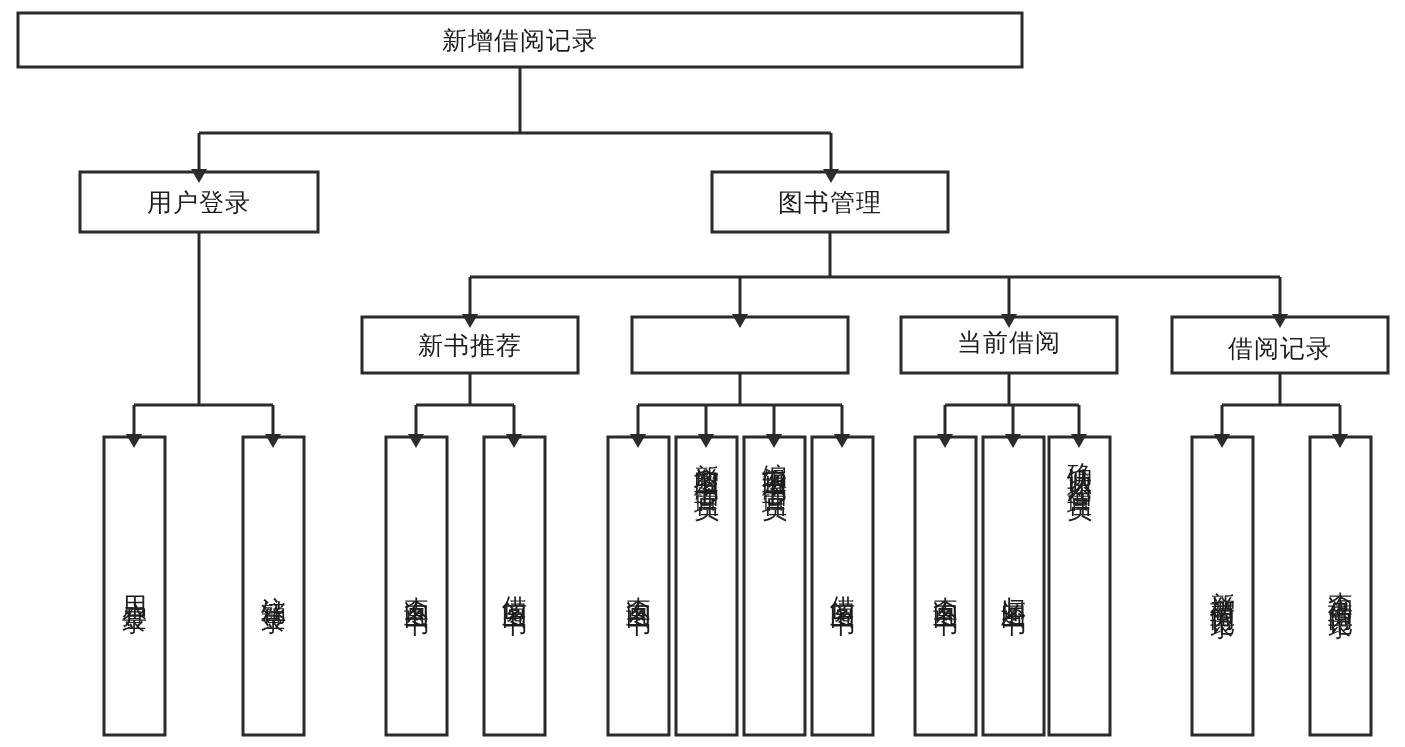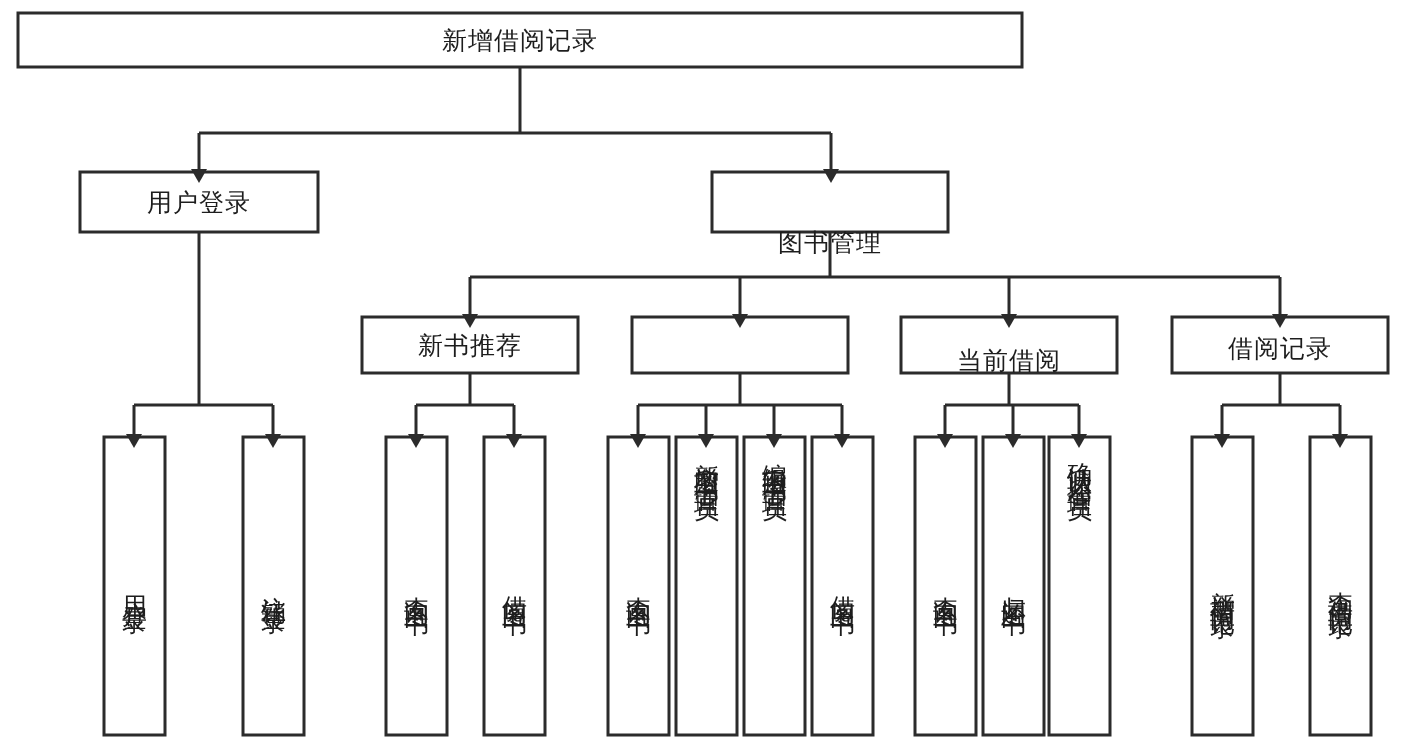--- a/index.html
+++ b/index.html
@@ -122,24 +122,24 @@
 
     <path class="conn" d="M 1280 373 L 1280 405"></path>
     <path class="conn" d="M 1222 405 L 1340 405"></path>
     <path class="conn" d="M 1222 405 L 1222 435" marker-end="url(#ah)"></path>
     <path class="conn" d="M 1340 405 L 1340 435" marker-end="url(#ah)"></path>
   </svg>
 
   <div class="node-label label-root" style="left:18px;top:13px;width:1004px;height:54px;">新增借阅记录</div>
 
   <div class="node-label label-h" style="left:80px;top:172px;width:238px;height:60px;">用户登录</div>
-  <div class="node-label label-h" style="left:712px;top:172px;width:236px;height:60px;margin-top:40px;">图书管理</div>
+  <div class="node-label label-h" style="left:712px;top:172px;width:236px;height:60px;">图书管理</div>
 
   <div class="node-label label-h" style="left:362px;top:317px;width:216px;height:56px;">新书推荐</div>
-  <div class="node-label label-h" style="left:901px;top:332px;width:216px;height:56px;">当前借阅</div>
+  <div class="node-label label-h" style="left:901px;top:314px;width:216px;height:56px;">当前借阅</div>
   <div class="node-label label-h" style="left:1172px;top:317px;width:216px;height:63px;">借阅记录</div>
 
   <div class="node-label label-v" style="left:104px;top:437px;width:61px;height:298px;">用户登录</div>
   <div class="node-label label-v" style="left:243px;top:437px;width:61px;height:298px;">注销登录</div>
 
   <div class="node-label label-v" style="left:386px;top:437px;width:61px;height:298px;">查询图书</div>
   <div class="node-label label-v" style="left:484px;top:437px;width:61px;height:298px;">借阅图书</div>
 
   <div class="node-label label-v" style="left:608px;top:437px;width:61px;height:298px;">查询图书</div>
   <div class="node-label label-v" style="left:676px;top:437px;width:61px;height:298px;justify-content:flex-start;padding-top:6px;box-sizing:border-box;">新增图书（管理员）</div>

